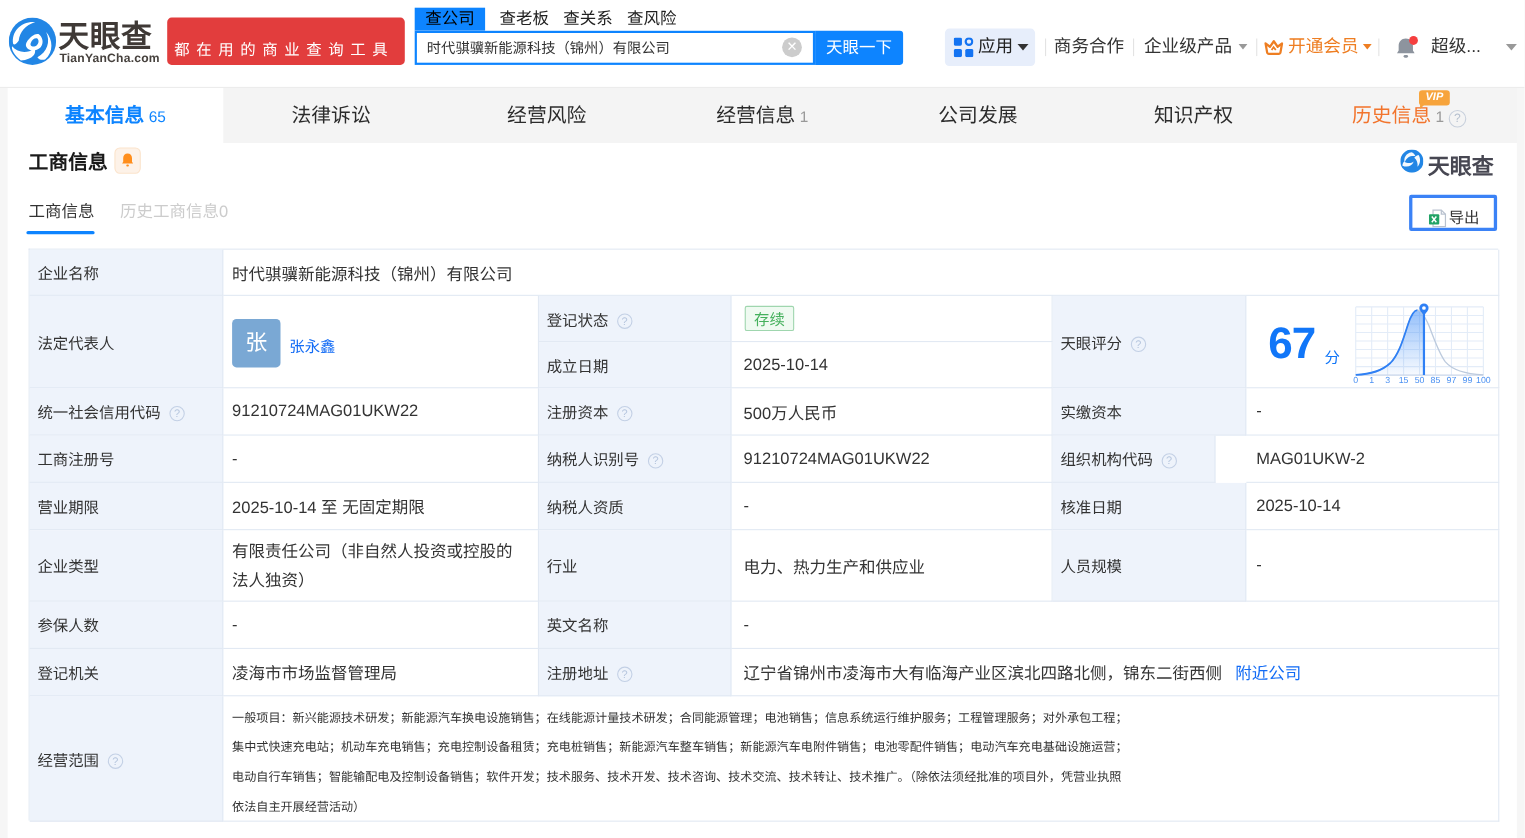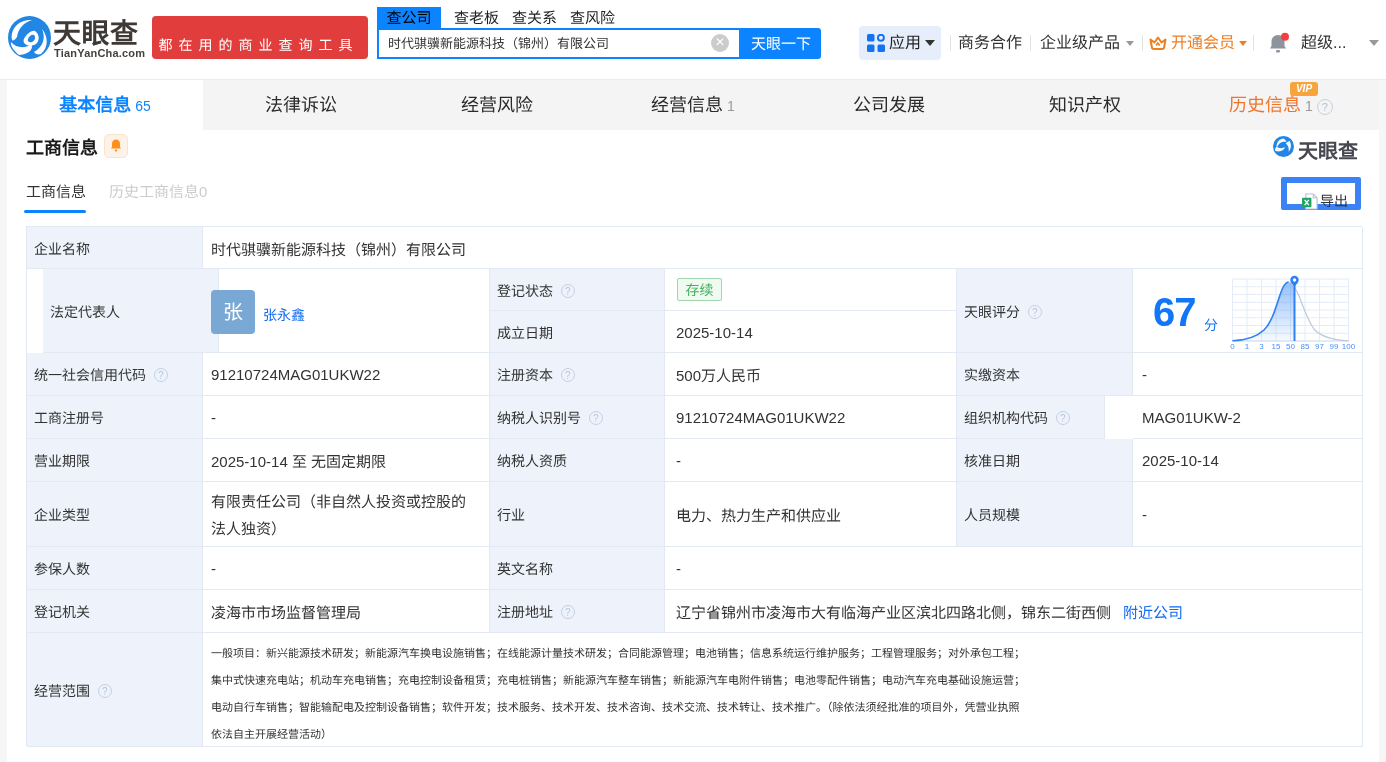--- a/index.html
+++ b/index.html
@@ -131,40 +131,40 @@
       <path d="M21 5 C10 7 6 16 8 24 C12 14 18 11 28 12 C26 8 24 6 21 5 Z" fill="#fff" opacity="0.95"></path>
       <path d="M4 30 C14 34 22 30 25 22 C20 26 13 26 7 22 C5 24 4 27 4 30 Z" fill="#fff" opacity="0.95"></path>
       <path d="M34 10 C38 16 38 26 32 32 C33 25 31 19 26 15 C29 12 32 10 34 10 Z" fill="#fff" opacity="0.95"></path>
     </svg>
     <div class="abs" style="left:1291px;top:5px;font-size:20px;font-weight:700;color:#474752">天眼查</div>
 
     <div class="abs" style="left:19px;top:50px;font-size:15px;color:#333">工商信息</div>
     <div class="abs" style="left:102px;top:50px;font-size:15px;color:#ccc">历史工商信息0</div>
     <div class="abs" style="left:17px;top:80px;width:62px;height:3px;background:#0d84ff;border-radius:2px"></div>
 
-    <div class="abs" style="left:1274px;top:47px;width:80px;height:33px;border:6px solid #3b82f6;border-radius:2px;background:#fff">
+    <div class="abs" style="left:1274px;top:47px;width:80px;height:33px;border:3px solid #3b82f6;border-radius:2px;background:#fff">
       <svg style="position:absolute;left:15px;top:10px" width="16" height="17" viewBox="0 0 17 18">
         <path d="M4 1 L12 1 L16 5 L16 17 L4 17 Z" fill="#fff" stroke="#b9c2cf" stroke-width="1.2"></path>
         <path d="M12 1 L12 5 L16 5" fill="none" stroke="#b9c2cf" stroke-width="1.2"></path>
         <rect x="0" y="5" width="10" height="10" rx="1" fill="#21a366"></rect>
         <path d="M2.8 7.2 L7.2 12.8 M7.2 7.2 L2.8 12.8" stroke="#fff" stroke-width="1.4"></path>
       </svg>
       <span style="position:absolute;left:33px;top:7px;font-size:14px;color:#333">导出</span>
     </div>
 
     <div id="tbl">
 
       <div class="cell lbl" style="left:0;top:0;width:176px;height:42px">
           <span class="in">企业名称</span>
         </div>
       <div class="cell val" style="left:176px;top:0;width:1160px;height:42px">
           <span class="in" style="left:8px;font-size:15px">时代骐骥新能源科技（锦州）有限公司</span>
         </div>
 
-      <div class="cell lbl" style="left:16px;top:42px;width:176px;height:84px">
+      <div class="cell lbl" style="left:0;top:42px;width:176px;height:84px">
           <span class="in">法定代表人</span>
         </div>
       <div class="cell val" style="left:176px;top:42px;width:287px;height:84px">
         <div style="position:absolute;left:8px;top:21px;width:44px;height:44px;background:#7aa8d4;border-radius:4px;color:#fff;font-size:20px;text-align:center;line-height:44px">张</div>
         <a class="blue" style="position:absolute;left:60px;top:35px;font-size:14px">张永鑫</a>
       </div>
       <div class="cell lbl" style="left:463px;top:42px;width:175px;height:42px">
           <span class="in">登记状态 <span class="qm">?</span></span>
         </div>
       <div class="cell val" style="left:638px;top:42px;width:292px;height:42px">

